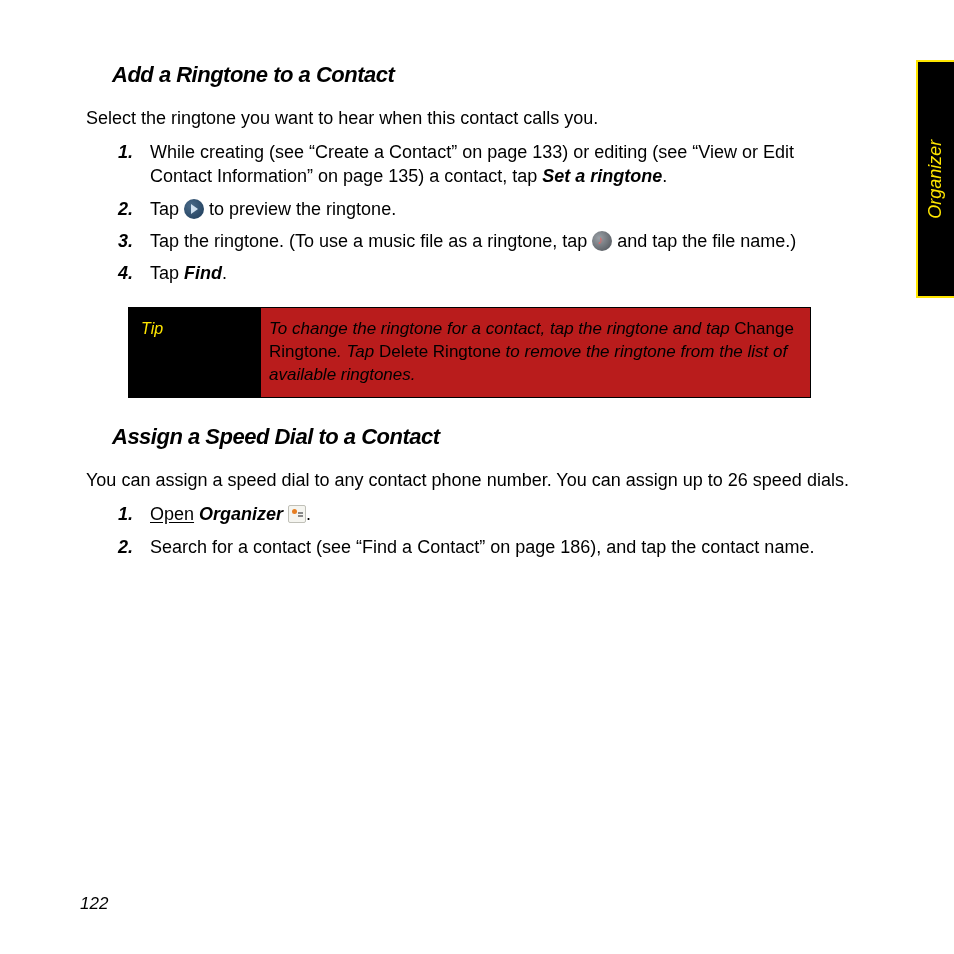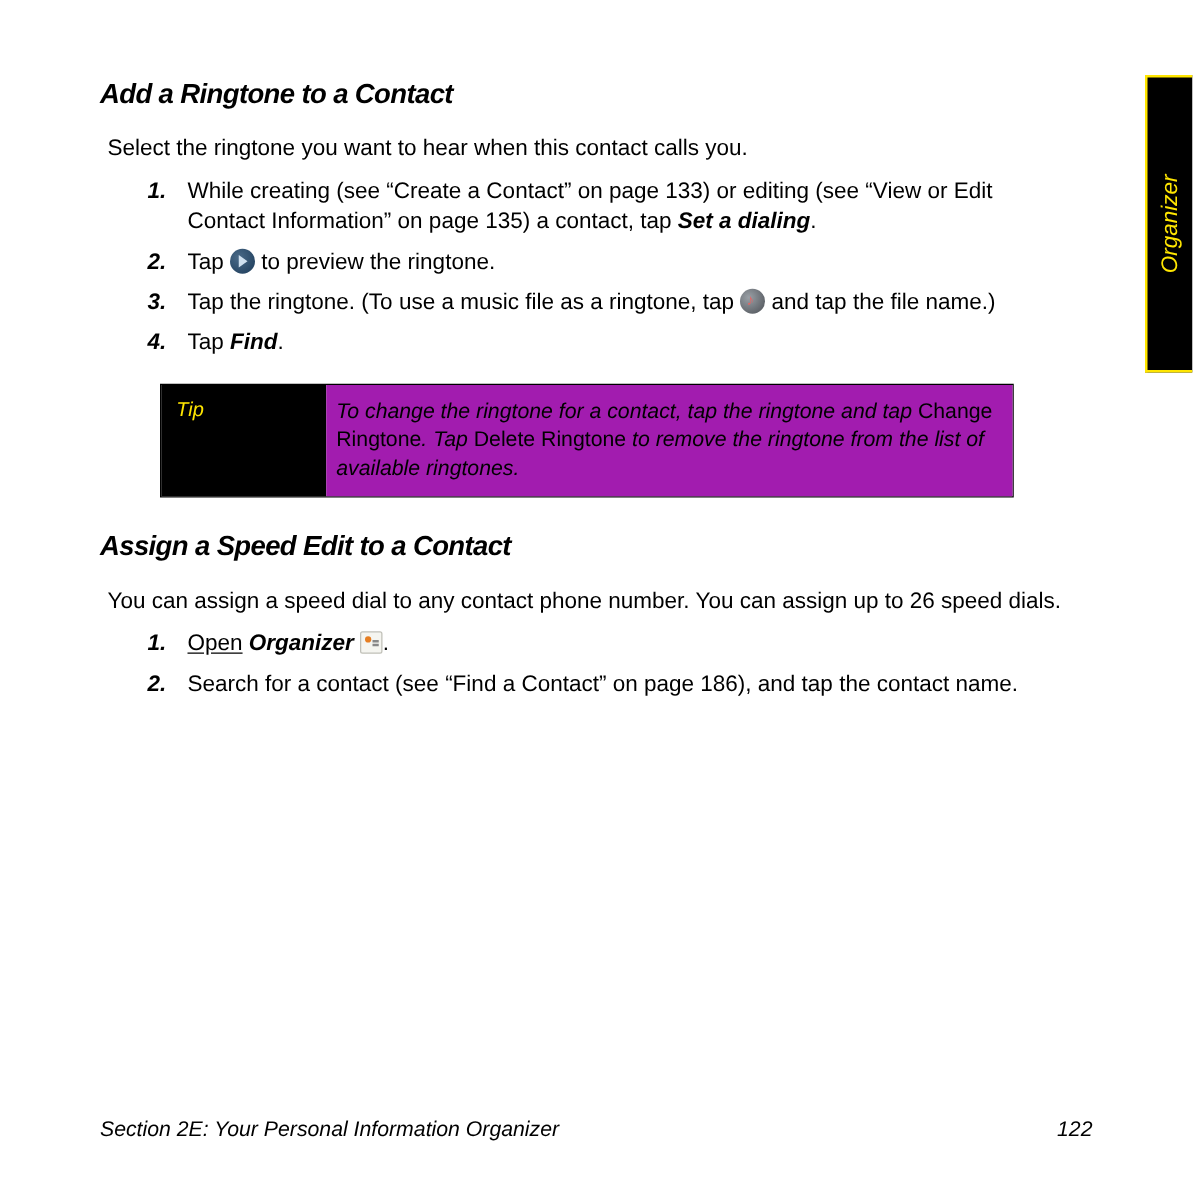--- a/index.html
+++ b/index.html
@@ -30,20 +30,21 @@
       align-items: center;
       justify-content: center;
     }
     .side-tab span { transform: rotate(-90deg); white-space: nowrap; }
     h2 {
       font-style: italic;
       font-weight: 600;
       font-size: 22px;
       letter-spacing: -0.5px;
       margin-bottom: 14px;
+      margin-left: 32px;
     }
     .intro { margin: 16px 0 10px 6px; }
     ol { list-style: none; margin: 0 0 22px 48px; }
     ol li { position: relative; padding-left: 22px; margin-bottom: 8px; }
     ol li .num {
       position: absolute;
       left: -10px;
       top: 0;
       font-weight: bold;
       font-style: italic;
@@ -64,21 +65,21 @@
     }
     .music-icon::after { content:"♪"; position:absolute; left:5px; top:1px; font-size:12px; color:#d66; }
     .contacts-icon {
       width: 18px; height: 18px; background:#f5f5f0; border:1px solid #c0c0b8; border-radius:2px; position:relative; vertical-align:-3px;
     }
     .contacts-icon::before { content:""; position:absolute; left:3px; top:3px; width:5px; height:5px; background:#e67e22; border-radius:50%; }
     .contacts-icon::after { content:""; position:absolute; left:9px; top:6px; width:5px; height:2px; background:#888; box-shadow:0 3px 0 #888; }
     .callout { display:flex; margin: 6px 48px 24px 48px; border:1px solid #000; }
     .callout-label { background:#000; padding:10px 12px; font-style:italic; flex:0 0 132px; font-size:16px; }
     .callout-label.yellow { color:#ffe600; }
-    .callout-body { background:#a21caf; padding:10px 14px 10px 8px; font-style:italic; font-size:17px; flex:1; }
+    .callout-body { background:#b91c1c; padding:10px 14px 10px 8px; font-style:italic; font-size:17px; flex:1; }
     .callout-body .b { font-weight:normal; font-style:normal; font-family:Arial, sans-serif; }
     .section2 { margin-top: 24px; }
     .footer {
       position:absolute;
       bottom:38px;
       left:80px;
       right:80px;
       display:flex;
       justify-content:space-between;
       font-style:italic;
@@ -93,21 +94,21 @@
   </div>
 
 <div class="content">
 
   <h2>Add a Ringtone to a Contact</h2>
   <p class="intro">Select the ringtone you want to hear when this contact calls you.</p>
 
   <ol>
     <li>
       <span class="num">1.</span>
-      <span>While creating (see “Create a Contact” on page 133) or editing (see “View or Edit Contact Information” on page 135) a contact, tap </span><span class="bi">Set a dialing</span><span>.</span>
+      <span>While creating (see “Create a Contact” on page 133) or editing (see “View or Edit Contact Information” on page 135) a contact, tap </span><span class="bi">Set a ringtone</span><span>.</span>
     </li>
     <li>
       <span class="num">2.</span>
       <span>Tap </span><span class="icon play-icon"></span><span> to preview the ringtone.</span>
     </li>
     <li>
       <span class="num">3.</span>
       <span>Tap the ringtone. (To use a music file as a ringtone, tap </span><span class="icon music-icon"></span><span> and tap the file name.)</span>
     </li>
     <li>
@@ -117,36 +118,35 @@
   </ol>
 
   <div class="callout">
     <div class="callout-label yellow">Tip</div>
     <div class="callout-body">
       <span>To change the ringtone for a contact, tap the ringtone and tap </span><span class="b">Change Ringtone</span><span>. Tap </span><span class="b">Delete Ringtone</span><span> to remove the ringtone from the list of available ringtones.</span>
     </div>
   </div>
 
   <div class="section2">
-    <h2>Assign a Speed Edit to a Contact</h2>
+    <h2>Assign a Speed Dial to a Contact</h2>
     <p class="intro">You can assign a speed dial to any contact phone number. You can assign up to 26 speed dials.</p>
 
 
     <ol>
       <li>
         <span class="num">1.</span>
         <span class="link">Open</span>
         <span> </span><span class="bi">Organizer</span>
         <span> </span><span class="icon contacts-icon"></span><span>.</span>
       </li>
       <li>
         <span class="num">2.</span>
         <span>Search for a contact (see “Find a Contact” on page 186), and tap the contact name.</span>
       </li>
     </ol>
   </div>
 
 </div>
 
 <div class="footer">
-  <span>Section 2E: Your Personal Information Organizer</span>
   <span>122</span>
 </div>
 
 </body></html>

